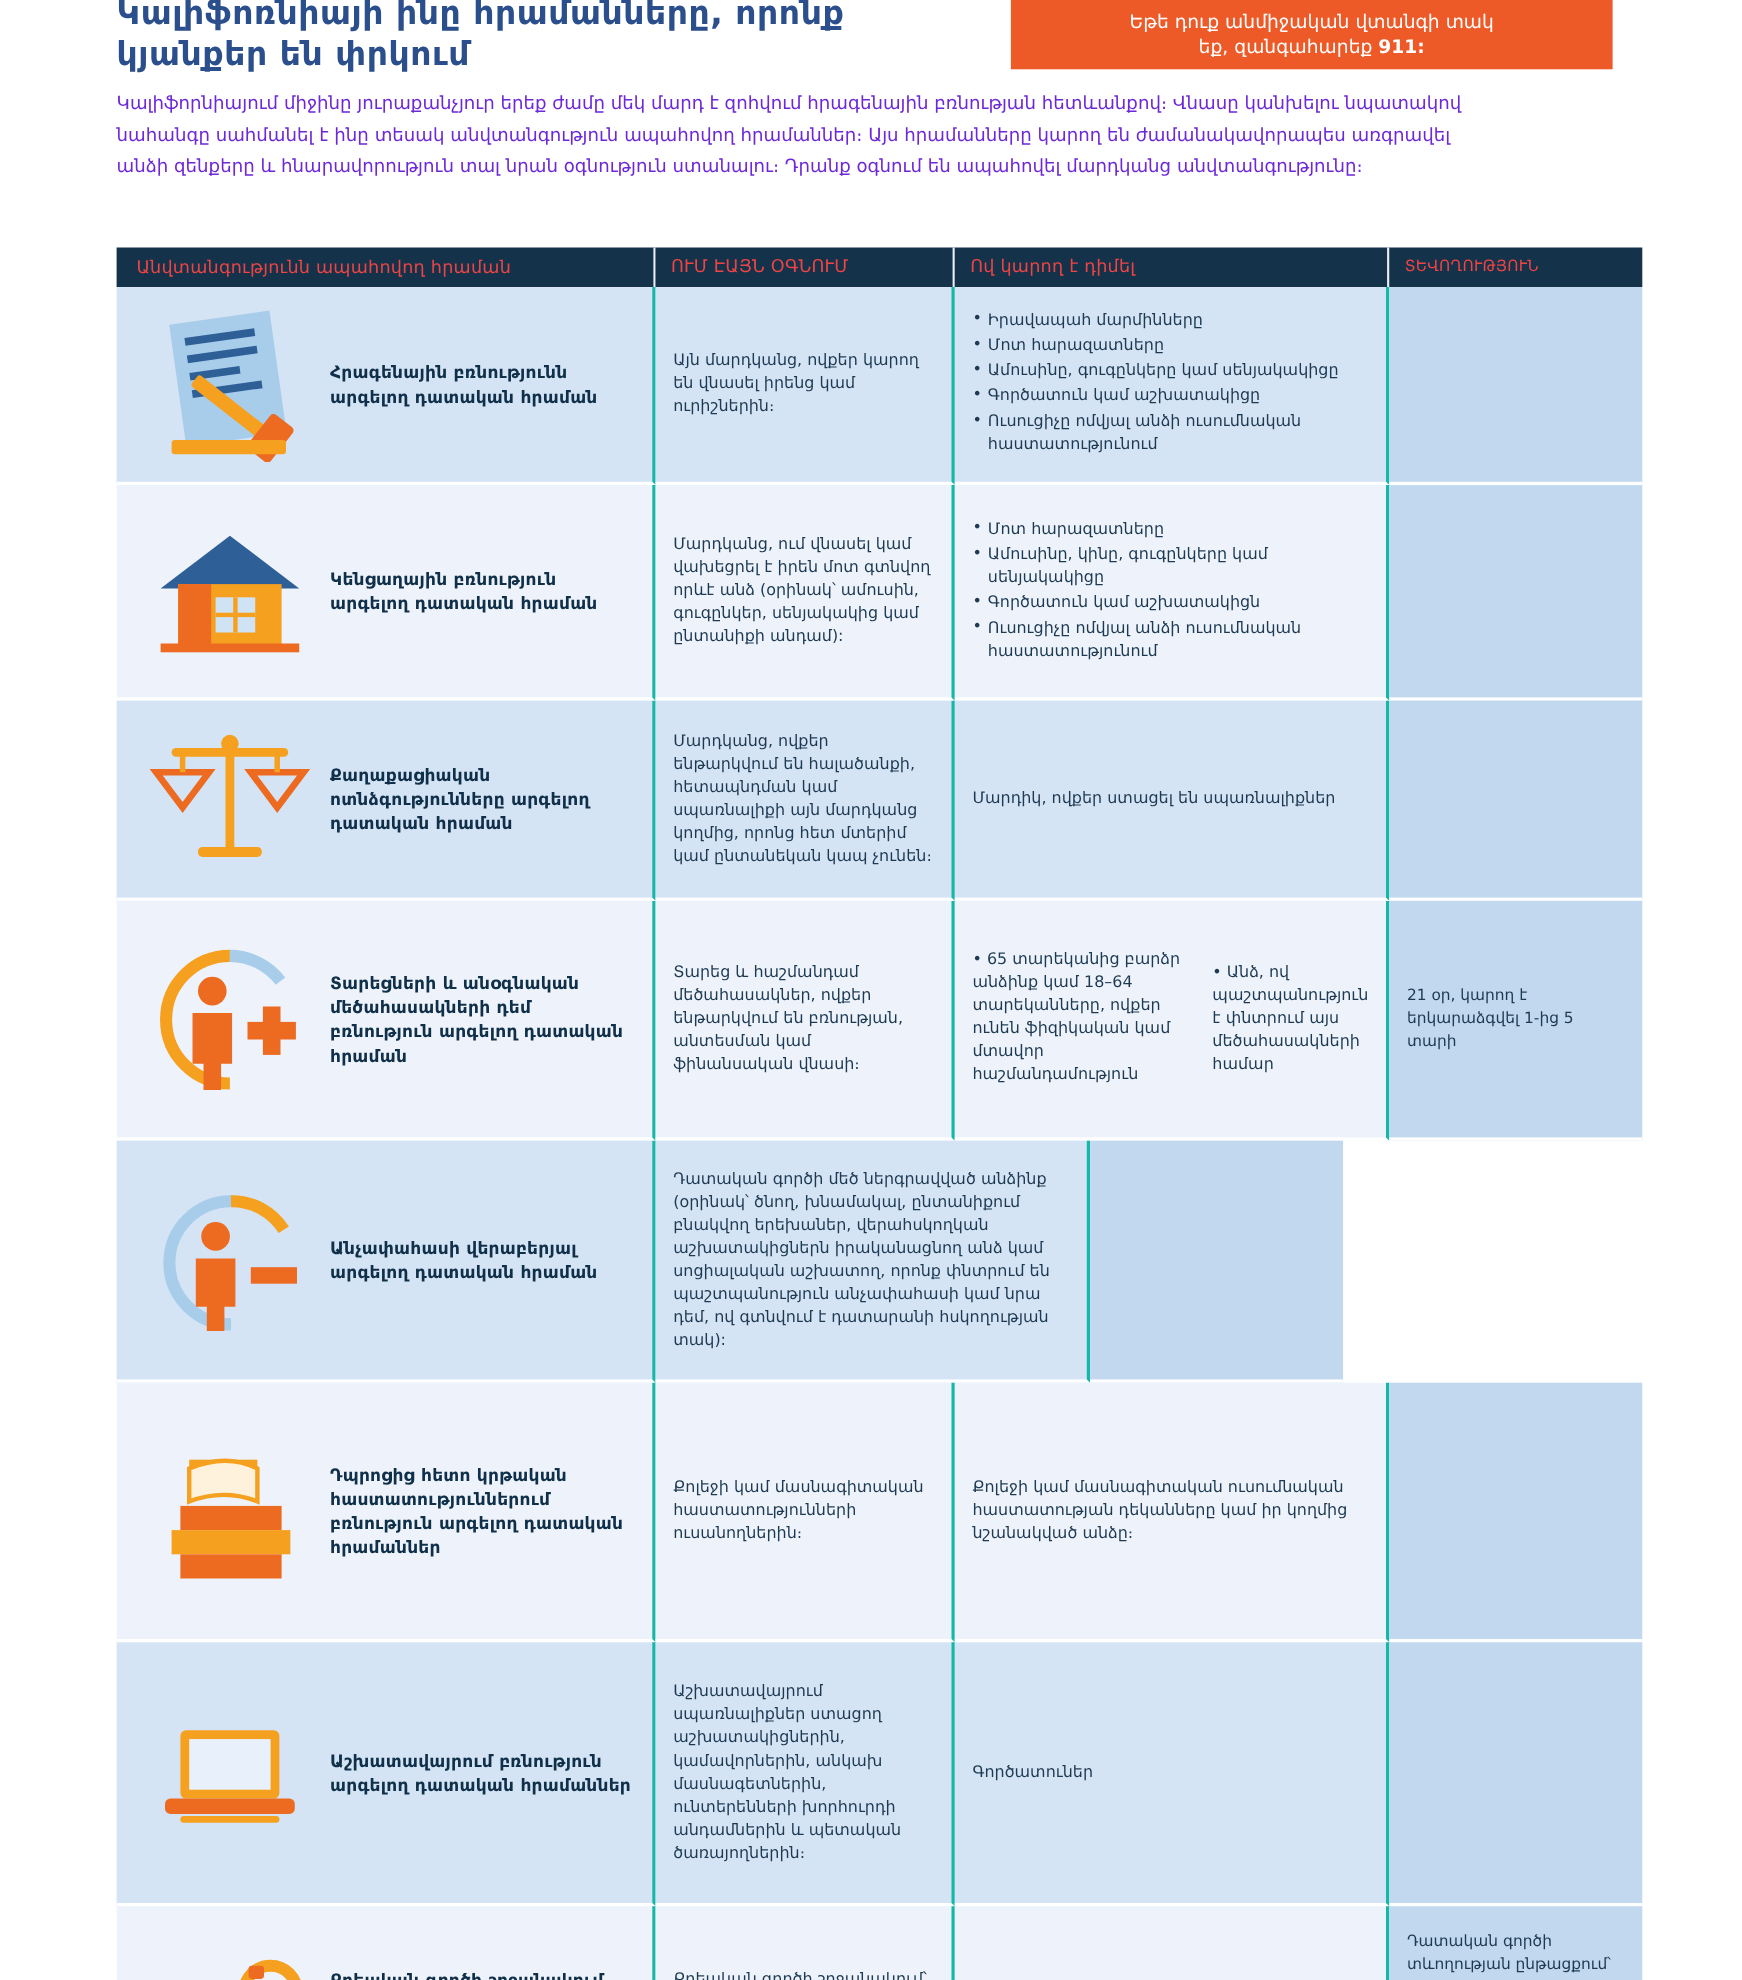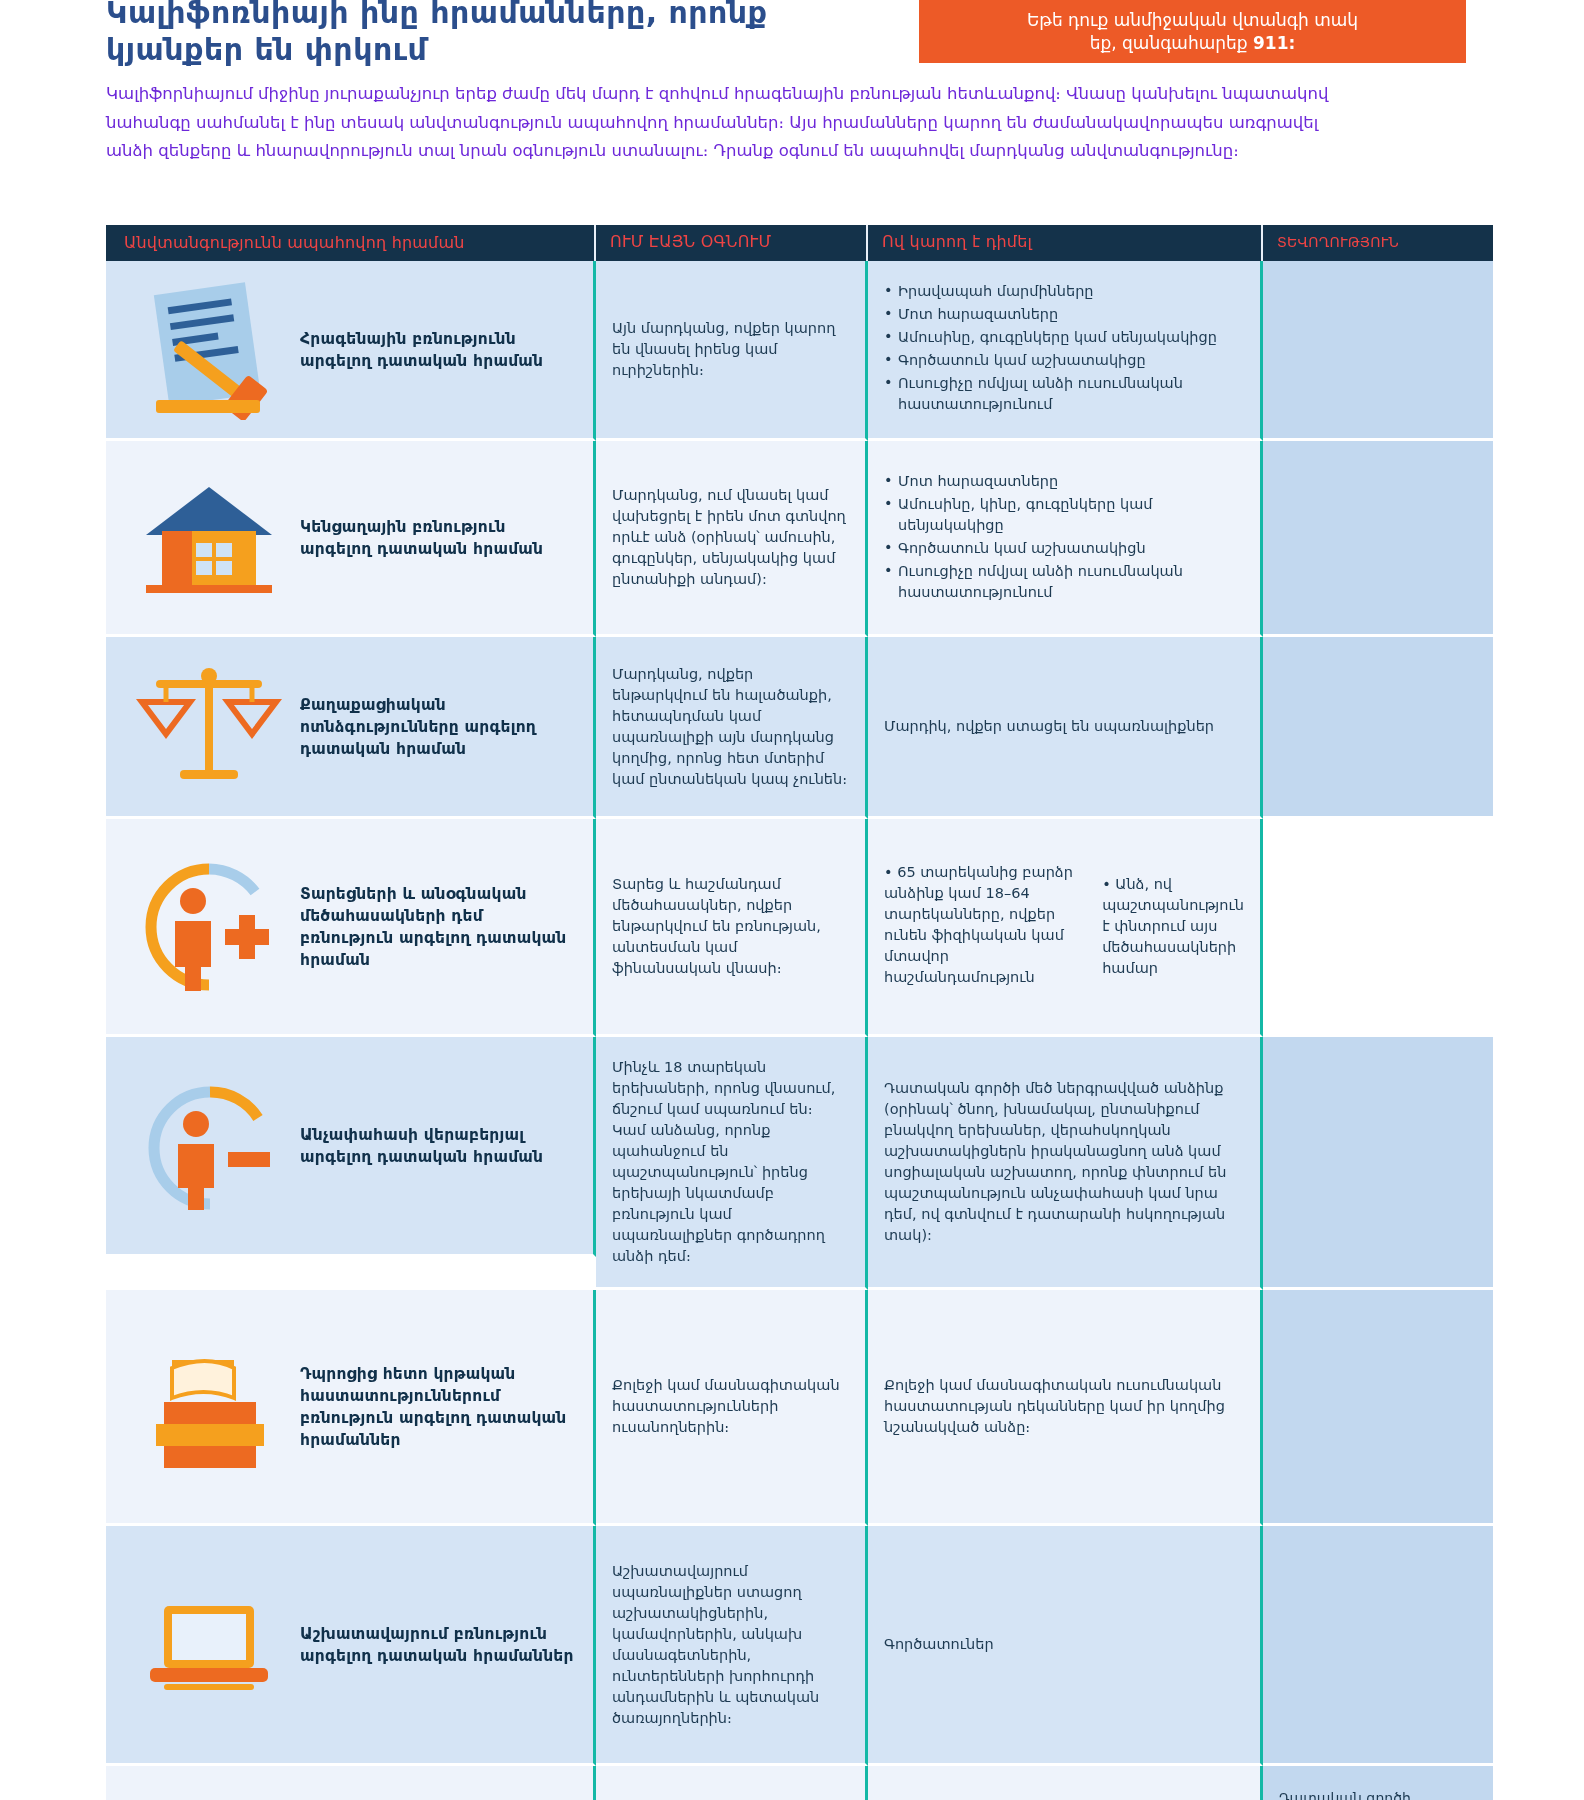--- a/index.html
+++ b/index.html
@@ -199,36 +199,36 @@
               <rect x="106" y="58" width="16" height="44" fill="#ed6a21"></rect>
             </svg>
           </div>
           <div class="rowtitle">Տարեցների և անօգնական մեծահասակների դեմ բռնություն արգելող դատական հրաման</div>
         </div>
         <div class="cell c2 bg-b vmid">Տարեց և հաշմանդամ մեծահասակներ, ովքեր ենթարկվում են բռնության, անտեսման կամ ֆինանսական վնասի։</div>
         <div class="cell c3 bg-b vmid">
           <div style="margin-bottom:4px">• 65 տարեկանից բարձր անձինք կամ 18–64 տարեկանները, ովքեր ունեն ֆիզիկական կամ մտավոր հաշմանդամություն</div>
           <div>• Անձ, ով պաշտպանություն է փնտրում այս մեծահասակների համար</div>
         </div>
+        <div class="cell c4 dur vmid">21 օր, կարող է երկարաձգվել 1-ից 5 տարի</div>
       </div>
 
       <div class="trow">
         <div class="cell c1 bg-a" style="height:220px">
           <div class="icon-wrap">
             <svg width="150" height="140" viewBox="0 0 150 140">
               <path d="M76 16 a56 56 0 1 0 0 112" fill="none" stroke="#a8cdea" stroke-width="11"></path>
               <path d="M76 16 a56 56 0 0 1 48 26" fill="none" stroke="#f5a01e" stroke-width="11"></path>
               <circle cx="62" cy="48" r="13" fill="#ed6a21"></circle>
               <path d="M44 68 h36 v44 h-10 v22 h-16 v-22 h-10 z" fill="#ed6a21"></path>
               <rect x="94" y="76" width="42" height="15" fill="#ed6a21"></rect>
             </svg>
           </div>
           <div class="rowtitle">Անչափահասի վերաբերյալ արգելող դատական հրաման</div>
         </div>
-        <div class="cell c2 bg-a vmid">Մինչև 18 տարեկան երեխաների, որոնց վնասում, ճնշում կամ սպառնում են։ Կամ անձանց, որոնք պահանջում են պաշտպանություն՝ իրենց երեխայի նկատմամբ բռնություն կամ սպառնալիքներ գործադրող անձի դեմ։</div>
         <div class="cell c3 bg-a vmid">Դատական գործի մեծ ներգրավված անձինք (օրինակ՝ ծնող, խնամակալ, ընտանիքում բնակվող երեխաներ, վերահսկողկան աշխատակիցներն իրականացնող անձ կամ սոցիալական աշխատող, որոնք փնտրում են պաշտպանություն անչափահասի կամ նրա դեմ, ով գտնվում է դատարանի հսկողության տակ):</div>
         <div class="cell c4 dur"></div>
       </div>
 
       <div class="trow">
         <div class="cell c1 bg-b" style="height:236px">
           <div class="icon-wrap">
             <svg width="150" height="130" viewBox="0 0 150 130">
               <rect x="38" y="18" width="62" height="10" fill="#f5a01e"></rect>
               <path d="M38 26 q34 -14 62 0 v30 q-30 -12 -62 0 z" fill="#fff2dc" stroke="#f5a01e" stroke-width="4"></path>

